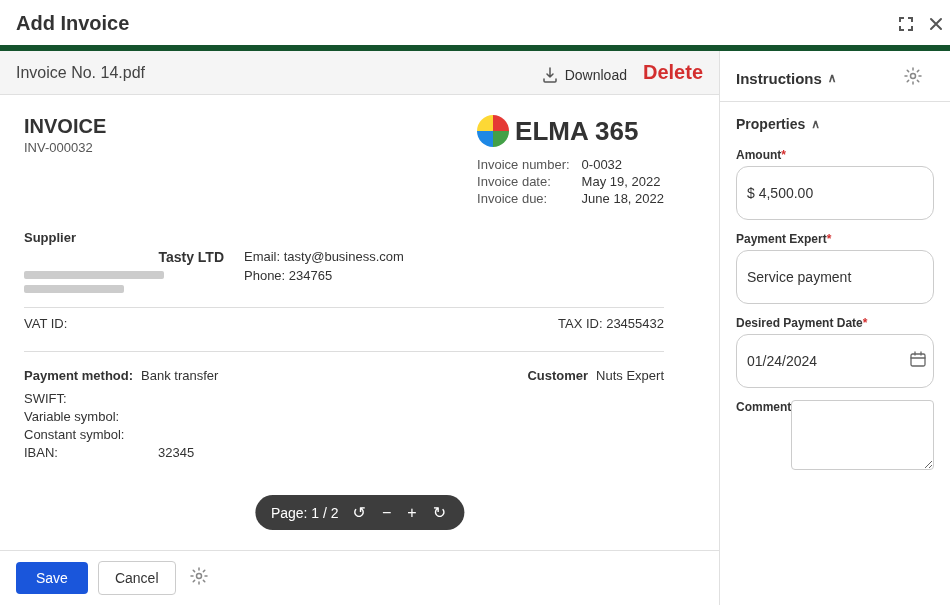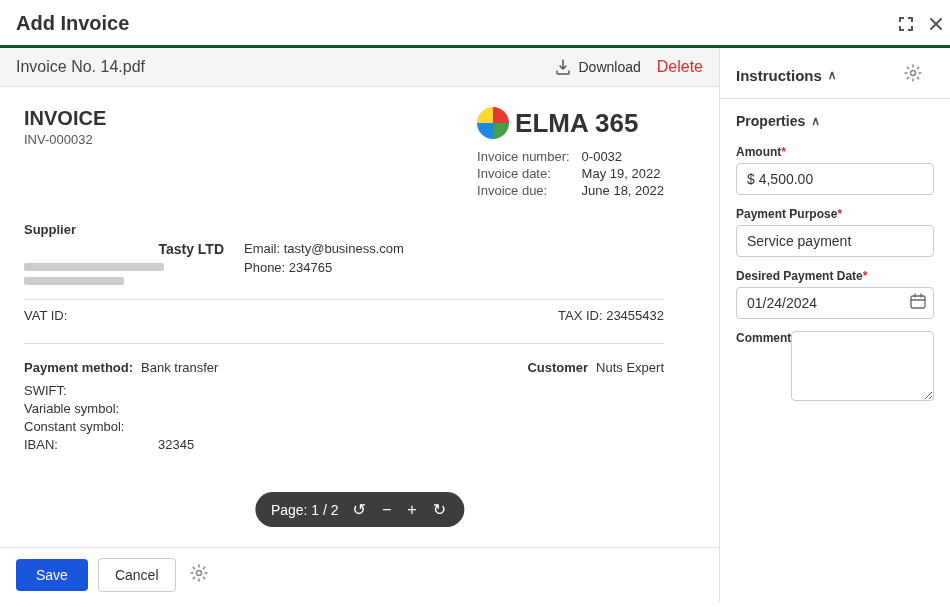--- a/index.html
+++ b/index.html
@@ -1,35 +1,35 @@
 <!DOCTYPE html>
 <html><head>
   <meta charset="utf-8">
   <style>
     * { box-sizing: border-box; margin: 0; padding: 0; }
     body { font-family: -apple-system, BlinkMacSystemFont, 'Segoe UI', sans-serif; font-size: 14px; background: #fff; color: #333; width: 950px; height: 607px; overflow: hidden; }
 
     
-    .header { display: flex; align-items: center; justify-content: space-between; padding: 12px 4px 10px 16px; border-bottom: 3px solid #14532d; }
+    .header { display: flex; align-items: center; justify-content: space-between; padding: 12px 4px 10px 16px; border-bottom: 6px solid #14532d; }
     .header-title { font-size: 20px; font-weight: 600; }
     .header-actions { display: flex; gap: 10px; }
     .header-icon-btn { background: none; border: none; cursor: pointer; color: #555; font-size: 20px; display: flex; align-items: center; }
 
     
     .main-layout { display: flex; height: calc(607px - 53px); }
 
     
     .left-panel { flex: 1; display: flex; flex-direction: column; border-right: 1px solid #e0e0e0; overflow: hidden; }
 
     
     .file-bar { display: flex; align-items: center; justify-content: space-between; padding: 10px 16px; background: #f5f5f5; border-bottom: 1px solid #e0e0e0; }
     .file-name { font-size: 16px; color: #444; }
     .file-actions { display: flex; gap: 16px; align-items: flex-end; }
     .download-btn { background: none; border: none; cursor: pointer; display: flex; align-items: center; gap: 6px; font-size: 14px; color: #333; }
-    .delete-btn { background: none; border: none; cursor: pointer; font-size: 16px; color: #d32f2f; font-weight: 400; }
+    .delete-btn { background: none; border: none; cursor: pointer; font-size: 20px; color: #d32f2f; font-weight: 700; }
 
     
     .invoice-area { flex: 1; overflow-y: scroll; padding: 20px 24px; position: relative; background: #fff; }
     .invoice-area::-webkit-scrollbar { width: 8px; }
     .invoice-area::-webkit-scrollbar-track { background: #f0f0f0; }
     .invoice-area::-webkit-scrollbar-thumb { background: #bbb; border-radius: 4px; }
 
     
     .invoice-doc { max-width: 640px; }
     .invoice-top { display: flex; justify-content: space-between; align-items: flex-start; margin-bottom: 24px; }
@@ -68,21 +68,21 @@
     .settings-icon-btn { background: none; border: none; cursor: pointer; color: #888; font-size: 18px; margin-left: 4px; }
 
     
     .right-panel { width: 230px; min-width: 230px; padding: 0; display: flex; flex-direction: column; overflow-y: auto; }
     .right-panel-header { display: flex; align-items: center; justify-content: space-between; padding: 16px 28px 12px 16px; border-bottom: 1px solid #e0e0e0; }
     .right-panel-title { font-size: 15px; font-weight: 600; display: flex; align-items: center; gap: 6px; }
     .right-panel-body { padding: 14px 16px; display: flex; flex-direction: column; gap: 12px; }
     .properties-header { display: flex; align-items: center; gap: 6px; font-size: 14px; font-weight: 600; margin-bottom: 4px; }
     .field-label { font-size: 12px; font-weight: 600; margin-bottom: 4px; color: #333; }
     .required { color: #d32f2f; }
-    .field-input { width: 100%; border: 1px solid #ccc; border-radius: 4px; padding: 7px 10px; font-size: 14px; color: #333; outline: none; }
+    .field-input { width: 100%; border: 1px solid #ccc; border-radius: 12px; padding: 18px 10px; font-size: 14px; color: #333; outline: none; }
     .date-input-wrap { position: relative; }
     .date-input-wrap .field-input { padding-right: 36px; }
     .cal-icon-btn { position: absolute; right: 8px; top: 50%; transform: translateY(-50%); background: none; border: none; cursor: pointer; color: #666; font-size: 16px; }
     .comment-textarea { width: 100%; border: 1px solid #ccc; border-radius: 4px; padding: 7px 10px; font-size: 14px; resize: vertical; min-height: 70px; outline: none; flex: 1; }
 
     
     .elma-ring { display: inline-block; width: 32px; height: 32px; border-radius: 50%; background: conic-gradient(#e53935 0deg 90deg, #43a047 90deg 180deg, #1e88e5 180deg 270deg, #fdd835 270deg 360deg); vertical-align: middle; }
   </style>
 </head>
 <body>
@@ -241,21 +241,21 @@
 
       <div>
         <div class="field-label">
           <span>Amount</span><span class="required">*</span>
         </div>
         <input class="field-input" type="text" value="$ 4,500.00" style="">
       </div>
 
       <div>
         <div class="field-label">
-          <span>Payment Purpose</span><span class="required">*</span>
+          <span>Payment Expert</span><span class="required">*</span>
         </div>
         <input class="field-input" type="text" value="Service payment" style="">
       </div>
 
       <div>
         <div class="field-label">
           <span>Desired Payment Date</span><span class="required">*</span>
         </div>
         <div class="date-input-wrap">
           <input class="field-input" type="text" value="01/24/2024" style="">

